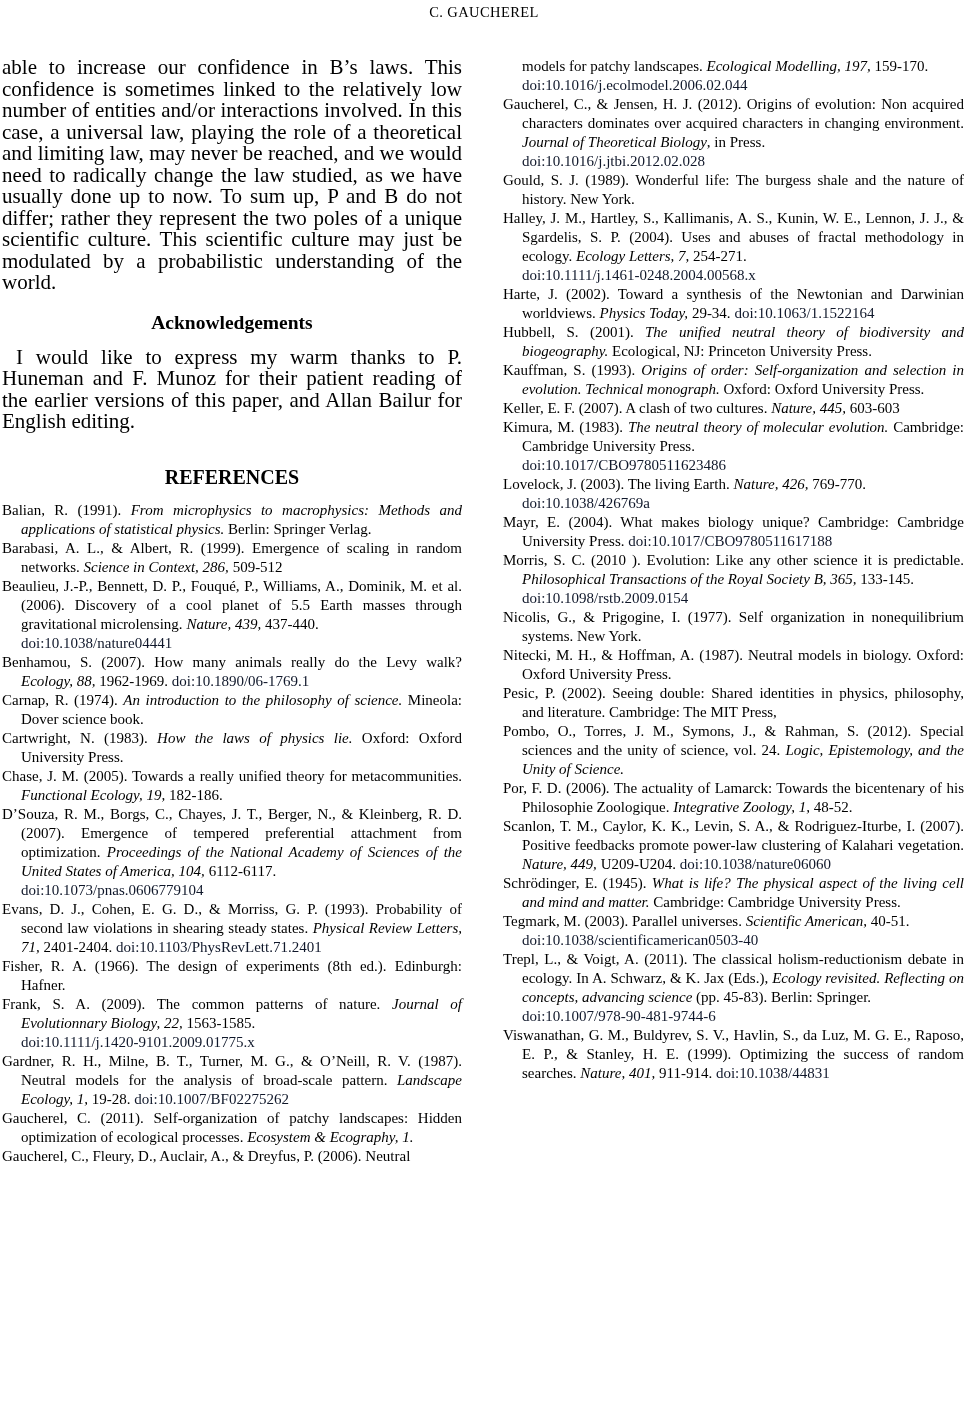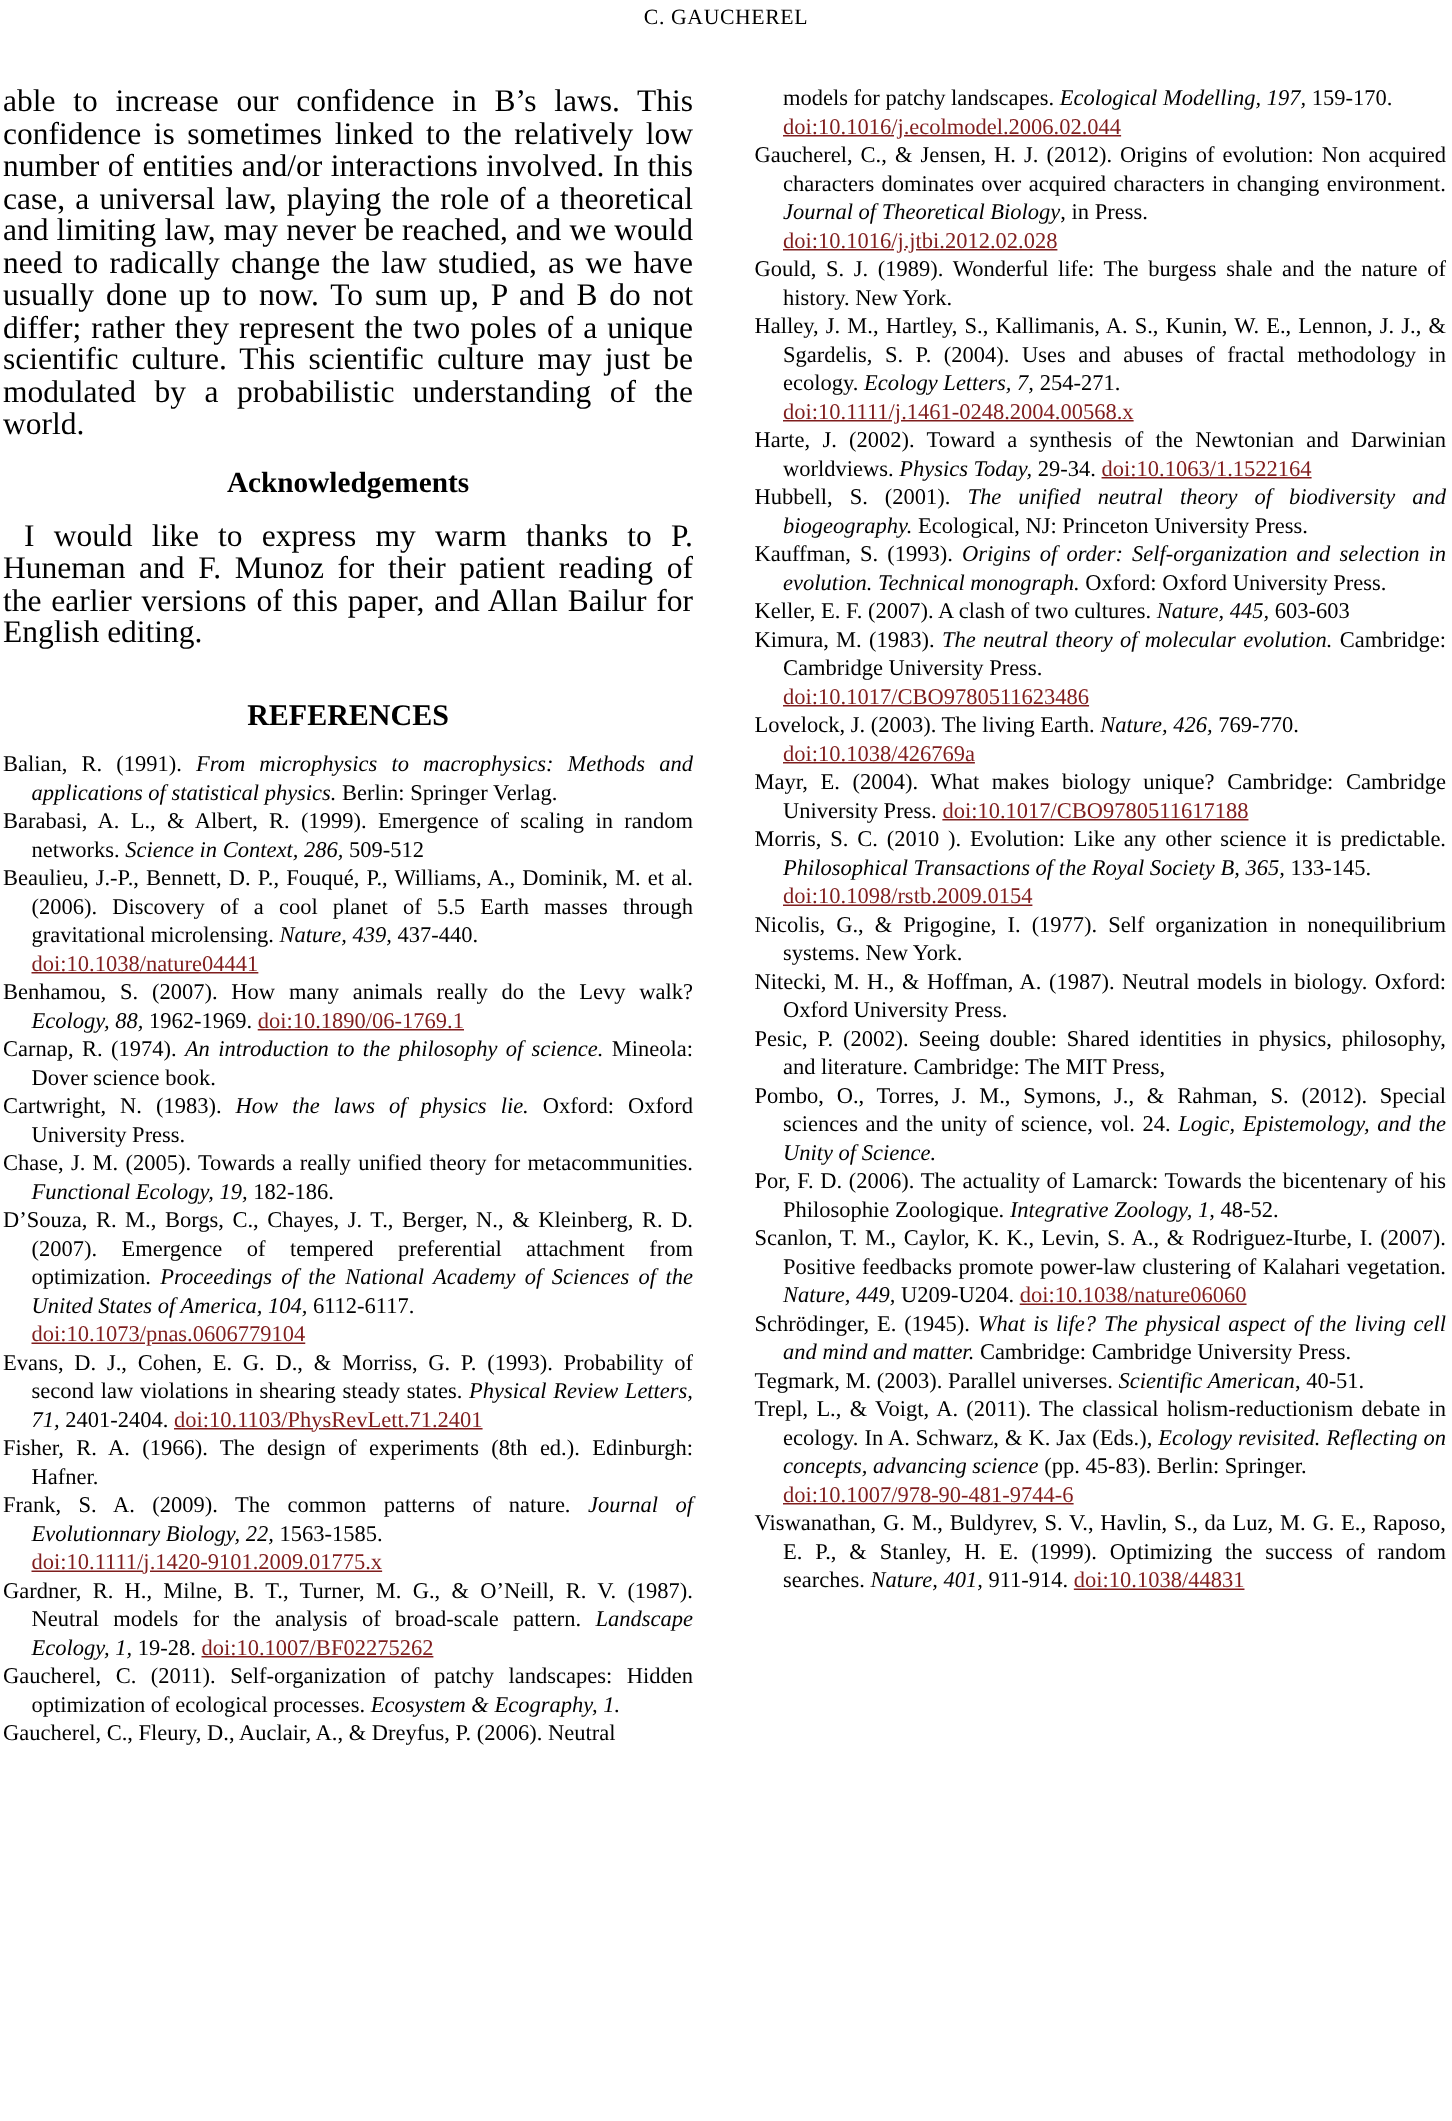--- a/index.html
+++ b/index.html
@@ -31,21 +31,21 @@
   .refs-heading { font-size: 20px; margin: 33px 0 12px 0; }
 
   .ref-list { font-size: 15px; line-height: 19px; }
   .ref {
     text-align: justify;
     padding-left: 19px; text-indent: -19px;
     margin: 0;
   }
   .ref.continuation { text-indent: 0; }
   .it { font-style: italic; }
-  .doi { color: #7f1d1d; text-decoration: underline; white-space: nowrap; }
+  .doi { color: #0f172a; white-space: nowrap; }
   .doi.block { display: block; text-indent: 0; }
 
   .footer {
     position: absolute; left: 2px; right: 6px; top: 1391px;
     display: flex; justify-content: space-between; align-items: flex-end;
     font-size: 19px;
   }
 </style>
 </head>
 <body>
@@ -95,21 +95,21 @@
         <div class="ref"><span class="plain">Lovelock, J. (2003). The living Earth. </span><span class="it">Nature, 426,</span><span class="plain"> 769-770.</span><span class="doi block">doi:10.1038/426769a</span></div>
         <div class="ref"><span class="plain">Mayr, E. (2004). What makes biology unique? Cambridge: Cambridge University Press. </span><span class="doi">doi:10.1017/CBO9780511617188</span></div>
         <div class="ref"><span class="plain">Morris, S. C. (2010 ). Evolution: Like any other science it is predictable. </span><span class="it">Philosophical Transactions of the Royal Society B, 365,</span><span class="plain"> 133-145.</span><span class="doi block">doi:10.1098/rstb.2009.0154</span></div>
         <div class="ref"><span class="plain">Nicolis, G., &amp; Prigogine, I. (1977). Self organization in nonequilibrium systems. New York.</span></div>
         <div class="ref"><span class="plain">Nitecki, M. H., &amp; Hoffman, A. (1987). Neutral models in biology. Oxford: Oxford University Press.</span></div>
         <div class="ref"><span class="plain">Pesic, P. (2002). Seeing double: Shared identities in physics, philosophy, and literature. Cambridge: The MIT Press,</span></div>
         <div class="ref"><span class="plain">Pombo, O., Torres, J. M., Symons, J., &amp; Rahman, S. (2012). Special sciences and the unity of science, vol. 24. </span><span class="it">Logic, Epistemology, and the Unity of Science.</span></div>
         <div class="ref"><span class="plain">Por, F. D. (2006). The actuality of Lamarck: Towards the bicentenary of his Philosophie Zoologique. </span><span class="it">Integrative Zoology, 1,</span><span class="plain"> 48-52.</span></div>
         <div class="ref"><span class="plain">Scanlon, T. M., Caylor, K. K., Levin, S. A., &amp; Rodriguez-Iturbe, I. (2007). Positive feedbacks promote power-law clustering of Kalahari vegetation. </span><span class="it">Nature, 449,</span><span class="plain"> U209-U204. </span><span class="doi">doi:10.1038/nature06060</span></div>
         <div class="ref"><span class="plain">Schrödinger, E. (1945). </span><span class="it">What is life? The physical aspect of the living cell and mind and matter.</span><span class="plain"> Cambridge: Cambridge University Press.</span></div>
-        <div class="ref"><span class="plain">Tegmark, M. (2003). Parallel universes. </span><span class="it">Scientific American</span><span class="plain">, 40-51.</span></div>
+        <div class="ref"><span class="plain">Tegmark, M. (2003). Parallel universes. </span><span class="it">Scientific American</span><span class="plain">, 40-51.</span><span class="doi block">doi:10.1038/scientificamerican0503-40</span></div>
         <div class="ref"><span class="plain">Trepl, L., &amp; Voigt, A. (2011). The classical holism-reductionism debate in ecology. In A. Schwarz, &amp; K. Jax (Eds.), </span><span class="it">Ecology revisited. Reflecting on concepts, advancing science</span><span class="plain"> (pp. 45-83). Berlin: Springer.</span><span class="doi block">doi:10.1007/978-90-481-9744-6</span></div>
         <div class="ref"><span class="plain">Viswanathan, G. M., Buldyrev, S. V., Havlin, S., da Luz, M. G. E., Raposo, E. P., &amp; Stanley, H. E. (1999). Optimizing the success of random searches. </span><span class="it">Nature, 401,</span><span class="plain"> 911-914. </span><span class="doi">doi:10.1038/44831</span></div>
       </div>
   </div>
 
   <div class="footer">
     <span>Copyright © 2013 SciRes.</span>
     <span>421</span>
   </div>
 

